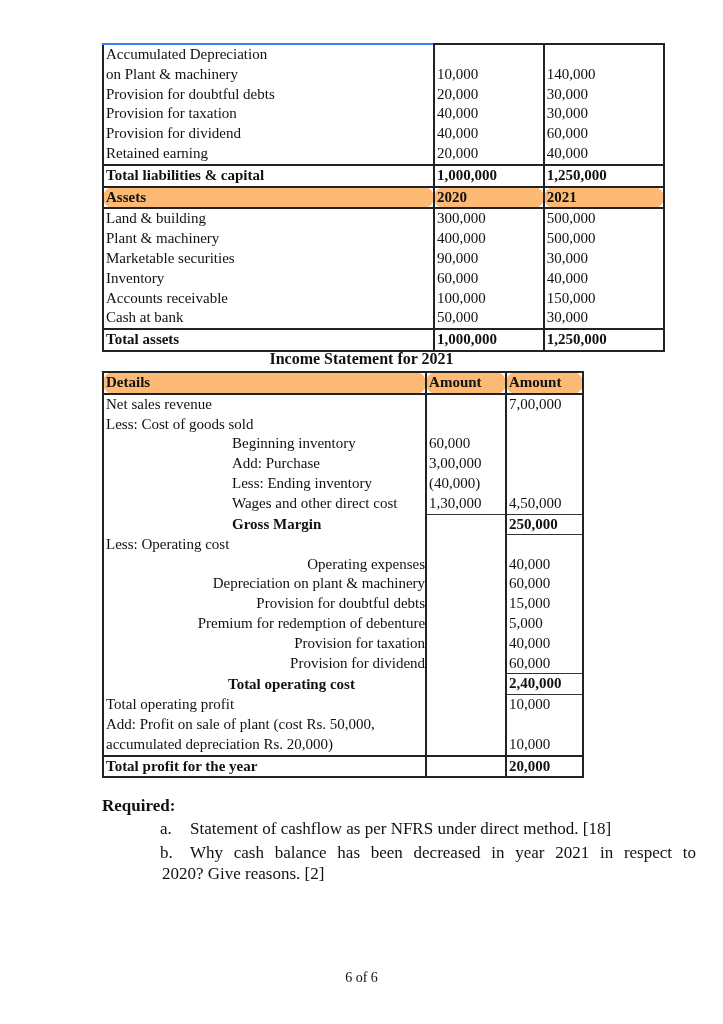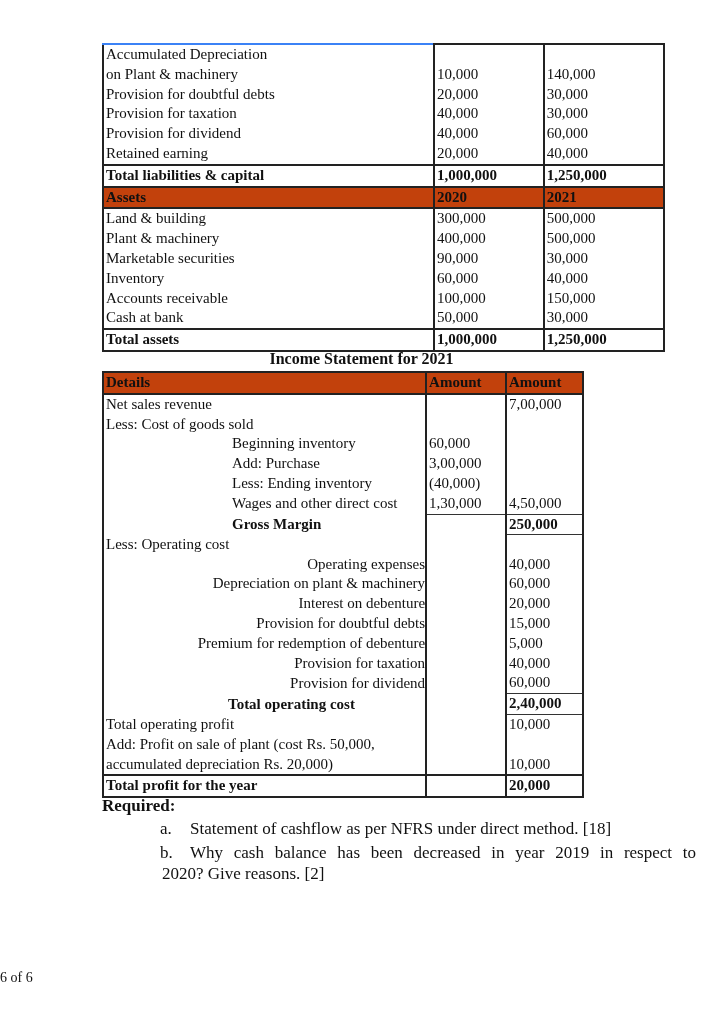--- a/index.html
+++ b/index.html
@@ -9,41 +9,41 @@
   
   #bs { left:102px; top:43px; width:563px; }
   #bs td { padding:0 0 0 2px; line-height:19.8px; vertical-align:bottom; font-size:15px; }
   #bs .c1 { width:325px; }
   #bs .c2 { width:108px; }
   #bs .c3 { width:118px; }
   .bx { border-left:2px solid #222; border-right:2px solid #222; }
   .bold { font-weight:bold; }
   .topb { border-top:2px solid #222; }
   .botb { border-bottom:2px solid #222;margin-top:20px; }
-  .shade { background:#c2410c; }
+  .shade { background:#fdba74;border-radius:10px; }
   #title { left:0; width:723px; top:350px; text-align:center; font-weight:bold; font-size:16px; }
   
   #is { left:102px; top:371px; width:482px; }
   #is td { padding:0 0 0 2px; line-height:19.8px; font-size:15px; vertical-align:bottom; }
   #is .d1 { width:380px; }
   #is .d2 { width:90px; }
   #is .d3 { width:86px; }
   .ind1 { padding-left:128px !important; }
   .ind2 { padding-left:66px !important;text-align:right; }
   .ind4 { padding-left:124px !important; }
   .bb { border-bottom:1.5px solid #333; }
   #req { left:102px; top:796px; font-weight:bold; font-size:17px; }
   .qitem { font-size:17px; line-height:22px;margin-left:28px; }
   #qa { left:132px; top:818px; width:540px; }
   #qb { left:132px; top:842px; width:540px; }
   .qlbl { display:inline-block; width:30px; }
   .qtxt { display:inline; }
   #qb .qtxt { display:inline-block; width:506px; vertical-align:top; text-align:justify; text-align-last:justify; }
   #qb2 { left:162px; top:864px; font-size:17px; }
-  #footer { left:0; width:723px; top:970px; font-size:14px; }
+  #footer { left:0; width:723px; top:970px; text-align:center; font-size:14px; }
 </style>
 </head>
 <body>
 
 <table id="bs" class="abs">
   <colgroup>
       <col class="c1">
       <col class="c2">
       <col class="c3">
     </colgroup>
@@ -184,25 +184,20 @@
       <td class="bx ind2">Operating expenses</td>
       <td class="bx"></td>
       <td class="bx">40,000</td>
     </tr>
     <tr>
       <td class="bx ind2">Depreciation on plant &amp; machinery</td>
       <td class="bx"></td>
       <td class="bx">60,000</td>
     </tr>
     <tr>
-      <td class="bx ind2">Interest on debenture</td>
-      <td class="bx"></td>
-      <td class="bx">20,000</td>
-    </tr>
-    <tr>
       <td class="bx ind2">Provision for doubtful debts</td>
       <td class="bx"></td>
       <td class="bx">15,000</td>
     </tr>
     <tr>
       <td class="bx ind2">Premium for redemption of debenture</td>
       <td class="bx"></td>
       <td class="bx">5,000</td>
     </tr>
     <tr>
@@ -236,17 +231,17 @@
       <td class="bx bold topb botb">20,000</td>
     </tr>
   </tbody>
 </table>
 
 <div id="req" class="abs">Required:</div>
 <div id="qa" class="abs qitem">
   <span class="qlbl">a.</span><span class="qtxt">Statement of cashflow as per NFRS under direct method. [18]</span>
 </div>
 <div id="qb" class="abs qitem">
-  <span class="qlbl">b.</span><span class="qtxt">Why cash balance has been decreased in year 2019 in respect to</span>
+  <span class="qlbl">b.</span><span class="qtxt">Why cash balance has been decreased in year 2021 in respect to</span>
 </div>
 <div id="qb2" class="abs">2020?  Give reasons. [2]</div>
 
 <div id="footer" class="abs">6 of 6</div>
 
 </body></html>

